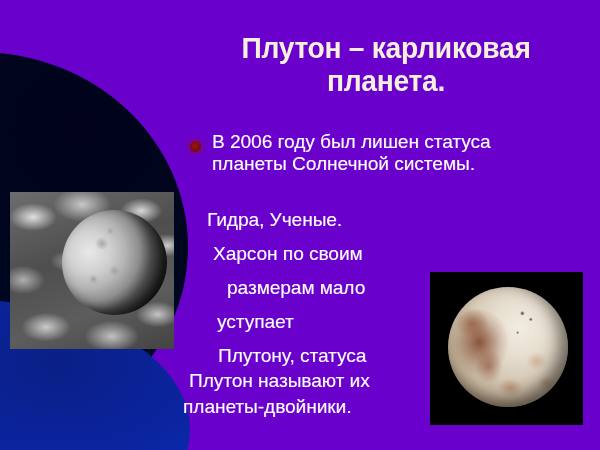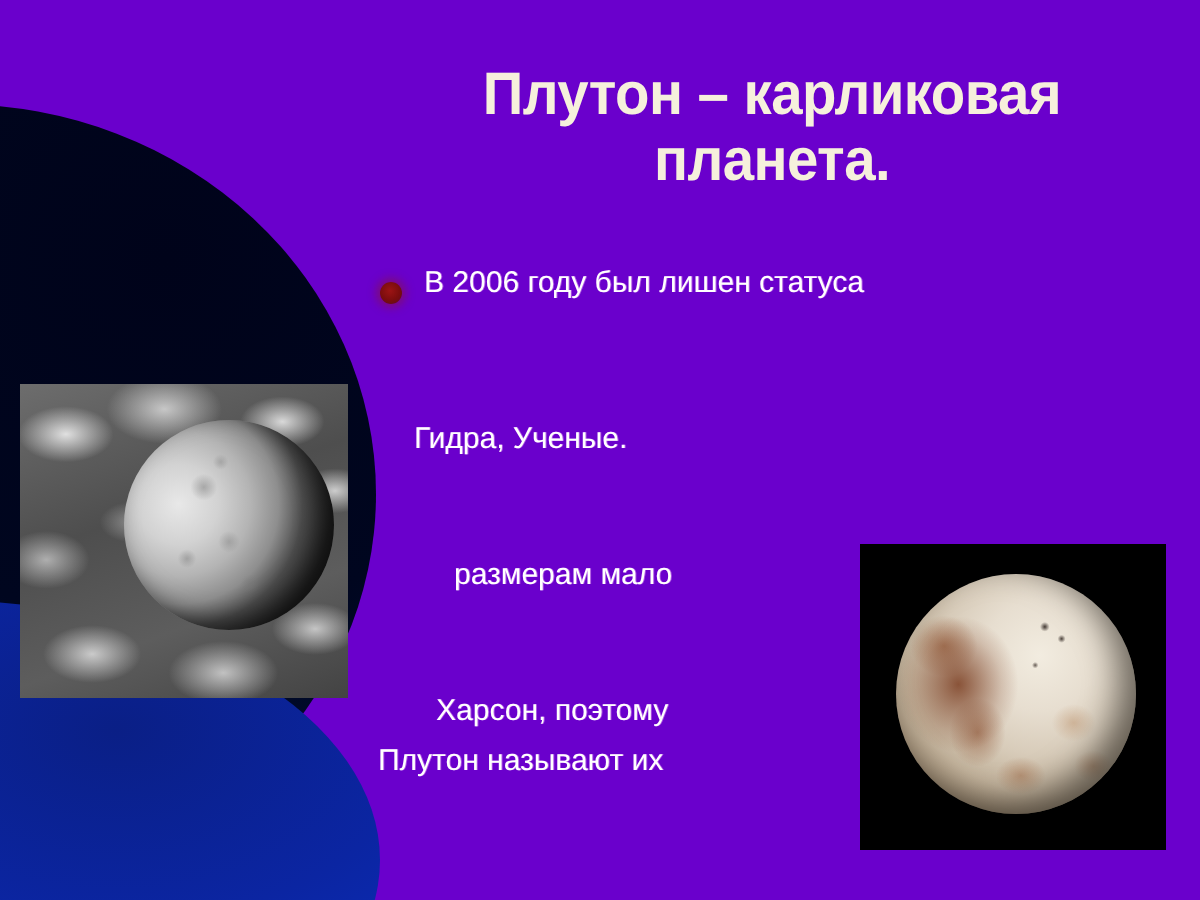--- a/index.html
+++ b/index.html
@@ -62,21 +62,21 @@
     height: 11px;
     border-radius: 50%;
     background: radial-gradient(circle at 45% 40%, #9c1414 0%, #7a0d0d 55%, #5a0a24 100%);
     box-shadow: 0 0 4px 2px rgba(140, 20, 60, 0.55);
   }
 
   
   .body-line {
     position: absolute;
     color: #ffffff;
-    font-size: 15px;
+    font-size: 19px;
     line-height: 22px;
     font-weight: normal;
     white-space: nowrap;
     text-shadow: 0.5px 0 0 rgba(255, 190, 255, 0.45);
   }
   .ln1  { left: 212px; top: 131px; }
   .ln2  { left: 212px; top: 153px; }
   .ln3  { left: 213px; top: 187px; }
   .ln4  { left: 207px; top: 209px; }
   .ln5  { left: 213px; top: 243px; }
@@ -167,24 +167,28 @@
 <div id="slide">
 
   <div class="ellipse-dark"></div>
   <div class="ellipse-blue"></div>
 
   <div class="title">Плутон – карликовая планета.</div>
 
   <div class="bullet-dot"></div>
 
   <div class="body-line ln1">В 2006 году был лишен статуса</div>
+  <div class="body-line ln2">планеты Солнечной системы.</div>
   <div class="body-line ln4">Гидра, Ученые.</div>
+  <div class="body-line ln5">Харсон по своим</div>
   <div class="body-line ln6"> размерам мало</div>
-  <div class="body-line ln8"> Харсон, поэтому</div>
+  <div class="body-line ln7"> уступает</div>
+  <div class="body-line ln8"> Плутону, статуса</div>
   <div class="body-line ln9">Плутон называют их</div>
+  <div class="body-line ln10">планеты-двойники.</div>
 
   <div class="moon-photo">
     <div class="moon-clouds"></div>
     <div class="moon-body"></div>
   </div>
 
   <div class="pluto-frame">
     <div class="pluto-body"></div>
   </div>
 

